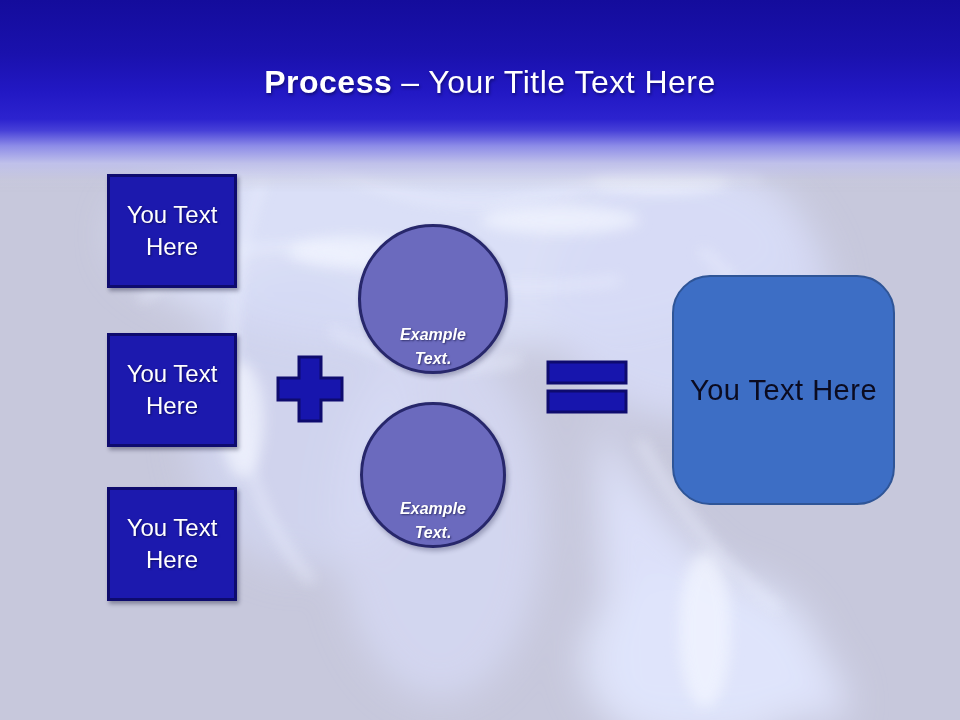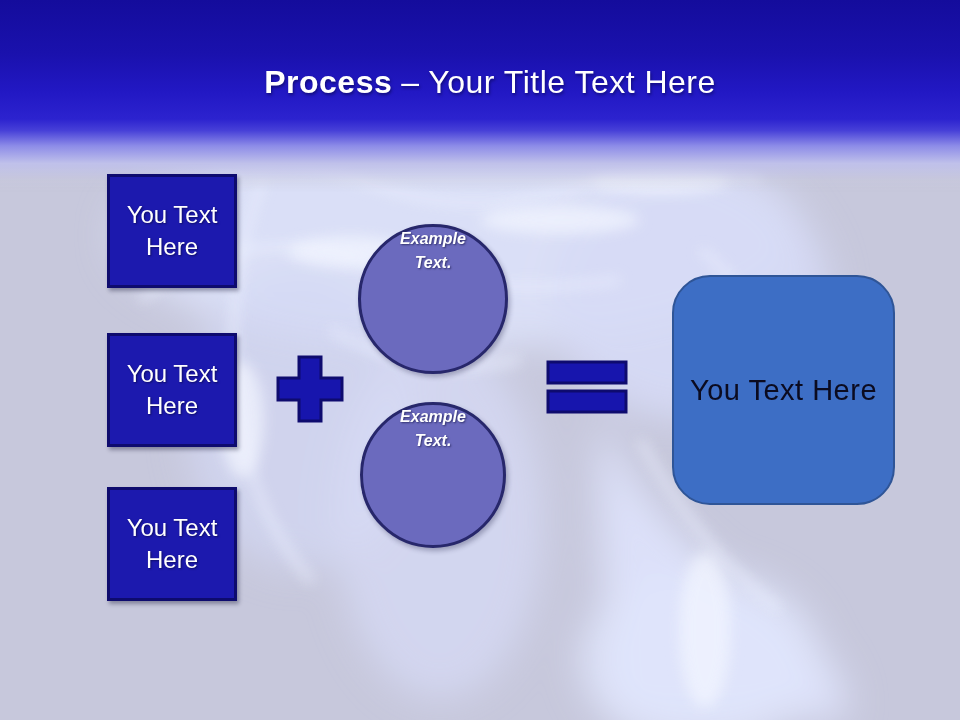--- a/index.html
+++ b/index.html
@@ -51,21 +51,21 @@
   
   .op-plus  { position: absolute; left: 276px; top: 355px; }
   .op-equals{ position: absolute; left: 546px; top: 360px; }
   
   .circ {
     position: absolute; border-radius: 50%;
     background: #6b6abe;
     border: 3px solid #27276b;
     box-sizing: border-box;
     box-shadow: 2px 3px 5px rgba(20,20,60,0.30);
-    display: flex; align-items: flex-start; justify-content: center;
+    display: flex; align-items: flex-end; justify-content: center;
     text-align: center;
   }
   .circ-1 { left: 358px; top: 224px; width: 150px; height: 150px; }
   .circ-2 { left: 360px; top: 402px; width: 146px; height: 146px; }
   .circ .circ-label {
     color: #ffffff; font-size: 16px; font-weight: 700; font-style: italic;
     line-height: 1.5; width: 100px;
     text-shadow: 1px 1px 2px rgba(0,0,40,0.55);
   }
   

